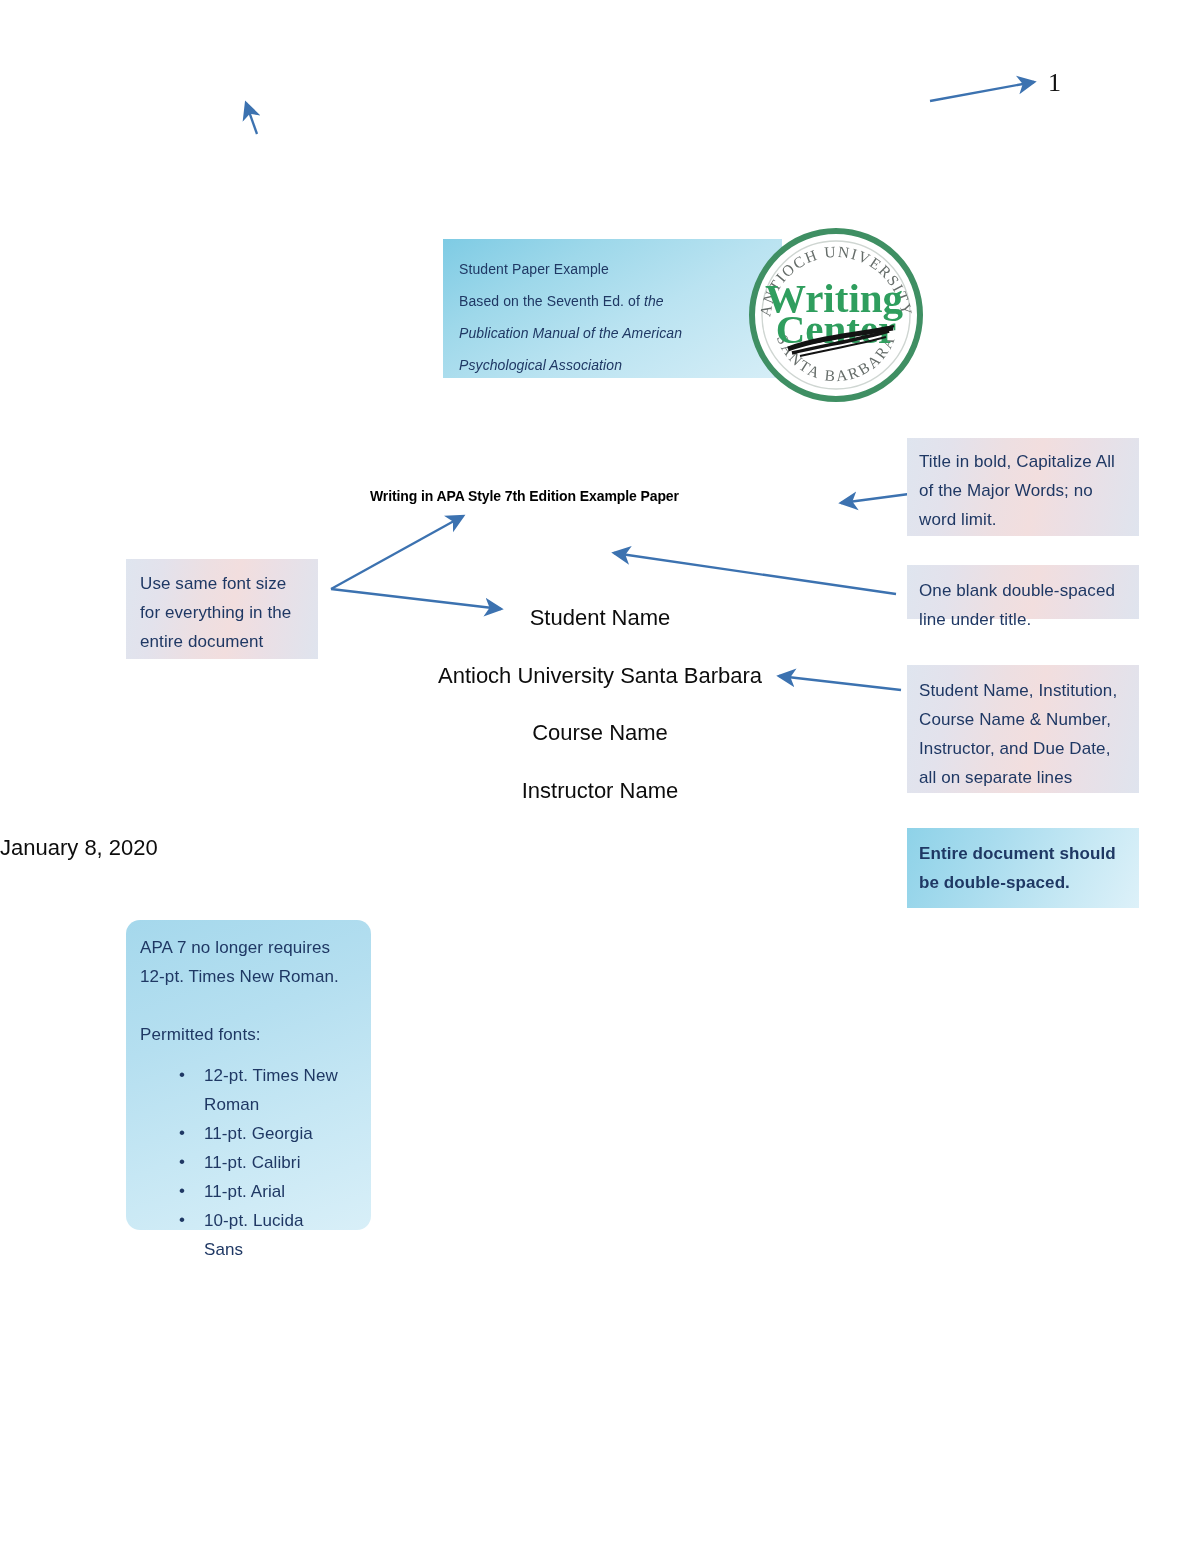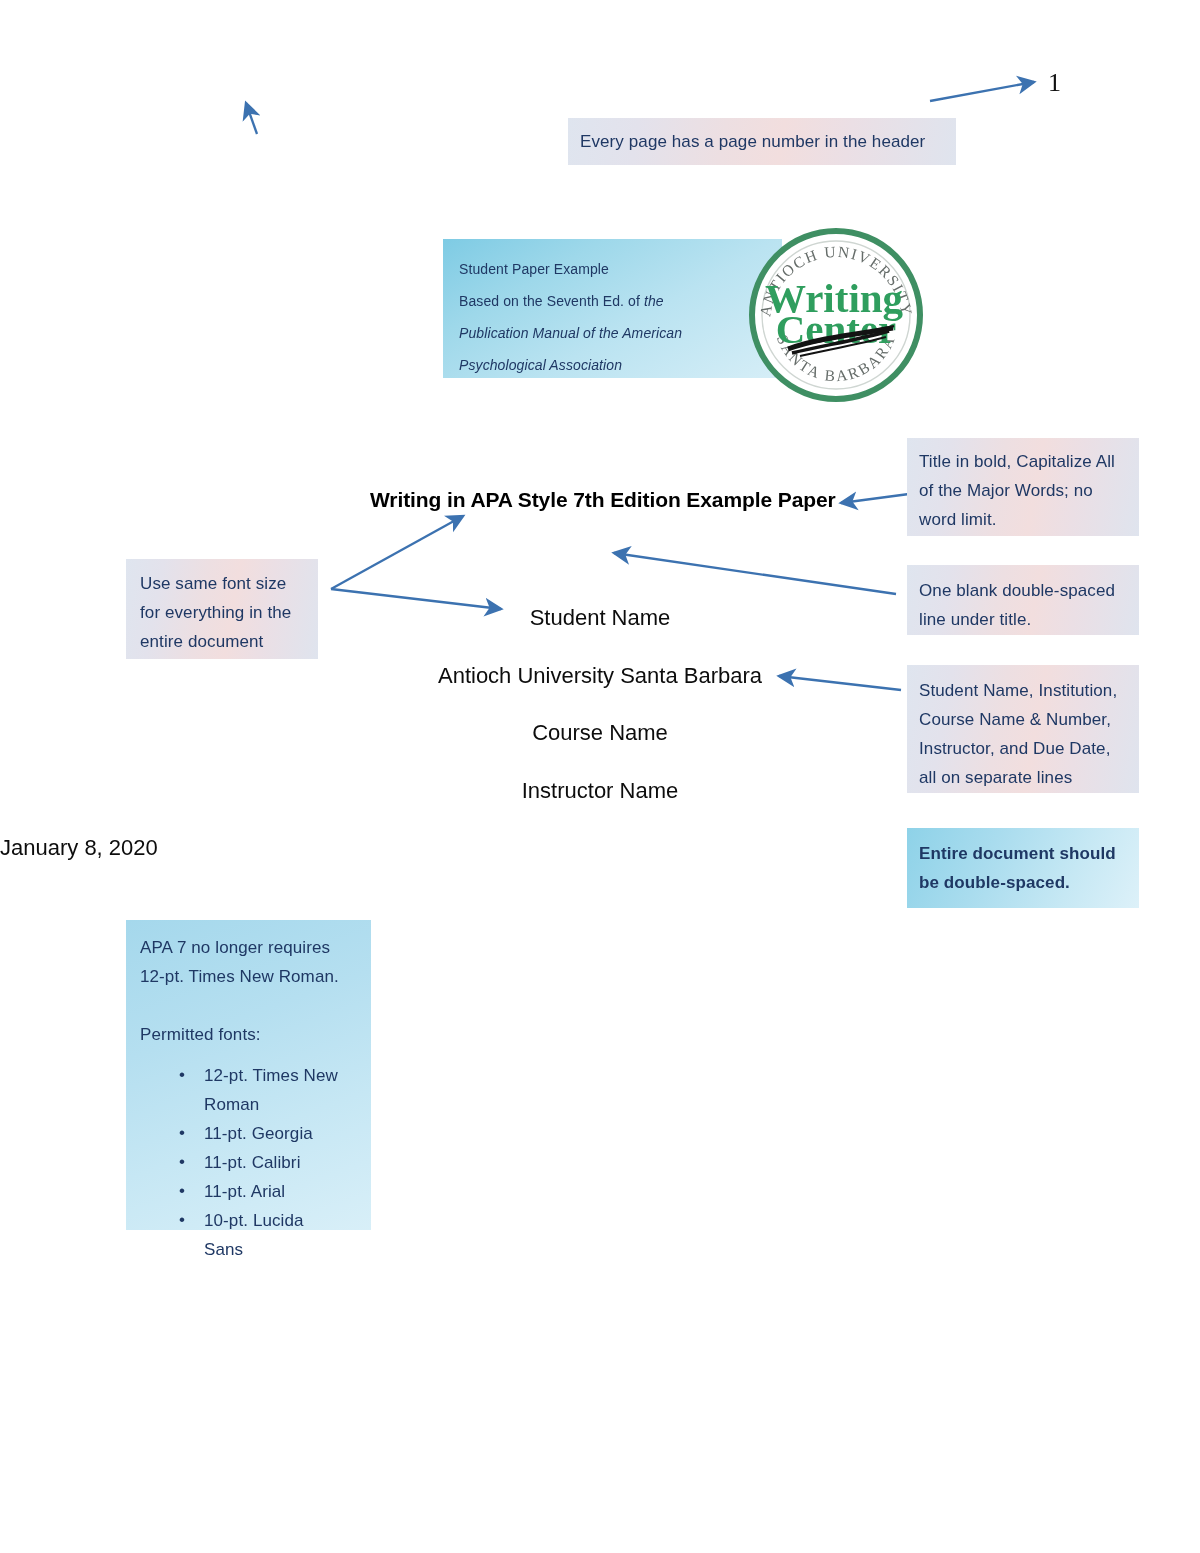--- a/index.html
+++ b/index.html
@@ -52,21 +52,21 @@
   .doc-text {
     position: absolute;
     color: #0d0d0d;
     font-size: 22px;
     line-height: 30px;
     white-space: nowrap;
   }
   .doc-title {
     position: absolute;
     font-weight: bold;
-    font-size: 21px;
+    font-size: 14px;
     color: #000;
     white-space: nowrap;
     letter-spacing: -.1px;
   }
   .page-num {
     position: absolute;
     font-family: "Liberation Serif", serif;
     font-size: 26px;
     color: #111;
   }
@@ -132,23 +132,20 @@
 
       <path d="M331,589 L463,516"></path>
 
       <path d="M331,589 L501,609"></path>
     </g>
   </svg>
 
   <div class="page-num" style="left:1048px; top:68px;">1</div>
 
 
-  <div class="callout cal-pink" style="left:568px; top:118px; width:388px; height:47px; padding:9px 0 0 12px;">
-    <span>Every page has a page number in the header</span>
-  </div>
 
   <div class="callout cal-cyan" style="left:443px; top:239px; width:339px; height:139px; padding:14px 0 0 16px; line-height:32px; font-size:14px;">
     <div>Student Paper Example</div>
     <div>
       <span>Based on the Seventh Ed. of </span><i>the</i>
     </div>
     <div style="font-style:italic;">Publication Manual of the American</div>
     <div style="font-style:italic;">Psychological Association</div>
   </div>
 
@@ -175,21 +172,21 @@
       <path d="M52,129 C84,122 116,116 138,110" stroke-width="2"></path>
     </g>
   </svg>
 
   <div class="doc-title" style="left:370px; top:488px;">Writing in APA Style 7th Edition Example Paper</div>
 
   <div class="callout cal-pink" style="left:907px; top:438px; width:232px; height:98px; padding:9px 12px 0 12px;">
     <span>Title in bold, Capitalize All of the Major Words; no word limit.</span>
   </div>
 
-  <div class="callout cal-pink" style="left:907px; top:565px; width:232px; height:70px; padding:11px 20px 0 12px;">
+  <div class="callout cal-pink" style="left:907px; top:565px; width:232px; height:54px; padding:11px 20px 0 12px;">
     <span>One blank double-spaced line under title.</span>
   </div>
 
   <div class="callout cal-pink" style="left:126px; top:559px; width:192px; height:100px; padding:10px 10px 0 14px;">
     <span>Use same font size for everything in the entire document</span>
   </div>
 
   <div class="doc-text" style="left:0; top:603px; width:1200px; text-align:center;">Student Name</div>
   <div class="doc-text" style="left:0; top:661px; width:1200px; text-align:center;">Antioch University Santa Barbara</div>
   <div class="doc-text" style="left:0; top:718px; width:1200px; text-align:center;">Course Name</div>
@@ -197,21 +194,21 @@
   <div class="doc-text" style="left:0; top:833px; width:1200px; ">January 8, 2020</div>
 
   <div class="callout cal-pink" style="left:907px; top:665px; width:232px; height:128px; padding:11px 10px 0 12px;">
     <span>Student Name, Institution, Course Name &amp; Number, Instructor, and Due Date, all on separate lines</span>
   </div>
 
   <div class="callout cal-cyan2" style="left:907px; top:828px; width:232px; height:80px; padding:11px 10px 0 12px;font-weight:bold;">
     <span>Entire document should be double-spaced.</span>
   </div>
 
-  <div class="callout cal-blue" style="left:126px; top:920px; width:245px; height:310px; padding:13px 20px 0 14px;">
+  <div class="callout cal-blue" style="left:126px; top:920px; width:245px; height:310px; padding:13px 20px 0 14px;border-radius:14px;">
     <div>APA 7 no longer requires</div>
     <div>12-pt. Times New Roman.</div>
     <div class="gap"></div>
     <div>Permitted fonts:</div>
     <ul class="blist">
       <li>12-pt. Times New Roman</li>
       <li>11-pt. Georgia</li>
       <li>11-pt. Calibri</li>
       <li>11-pt. Arial</li>
       <li>10-pt. Lucida Sans</li>

